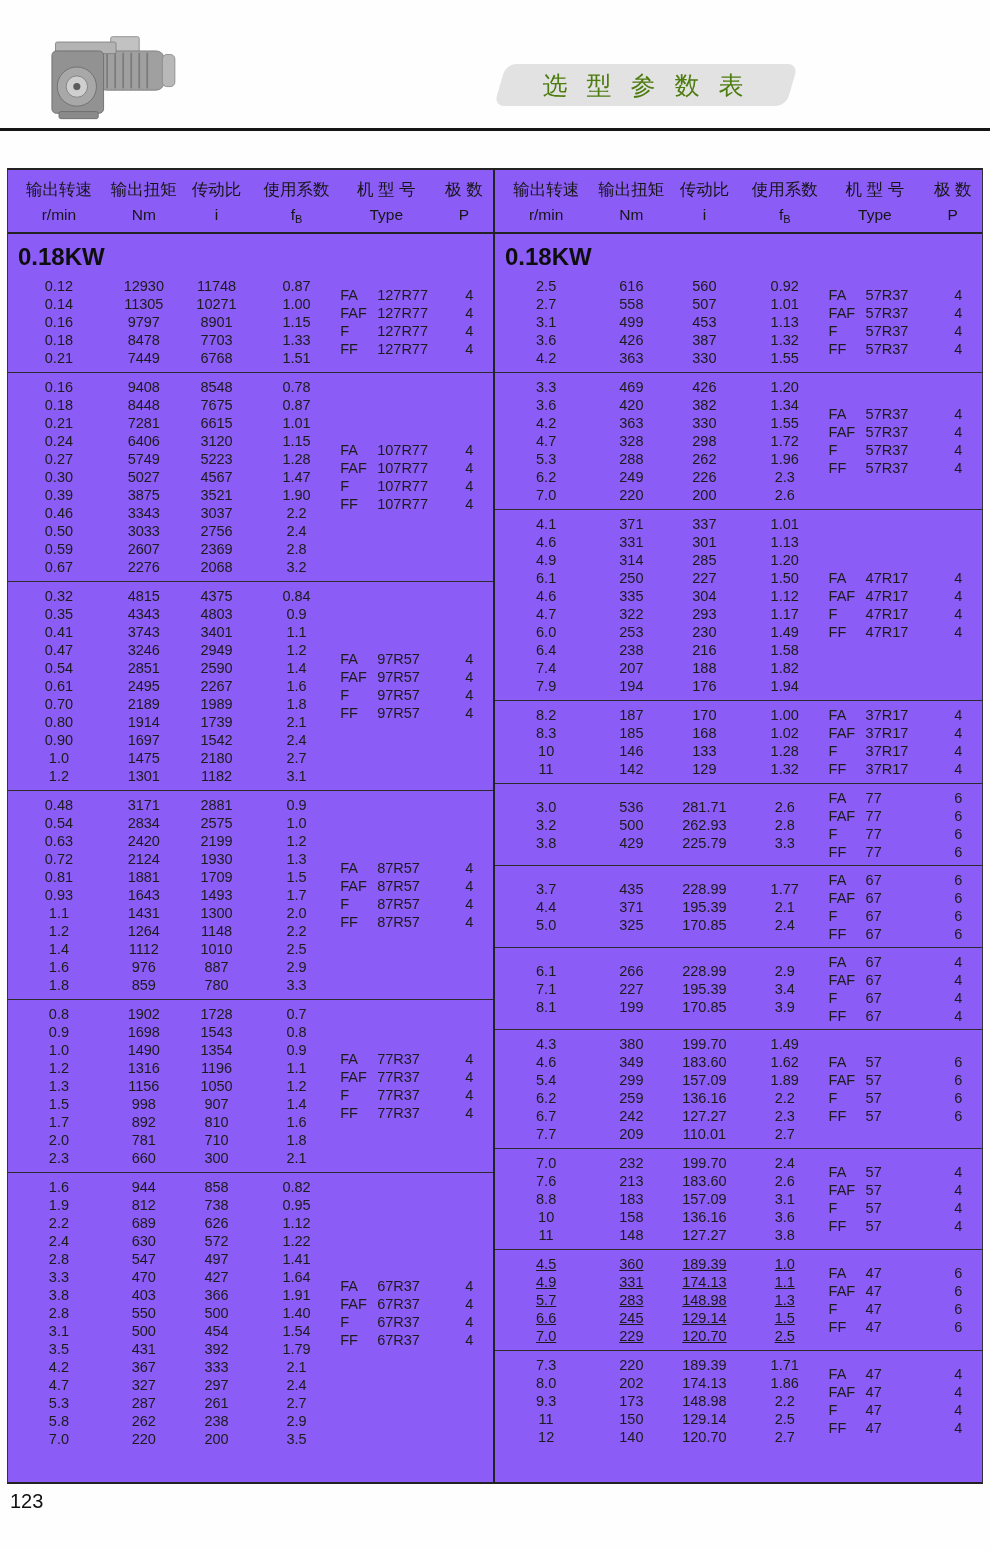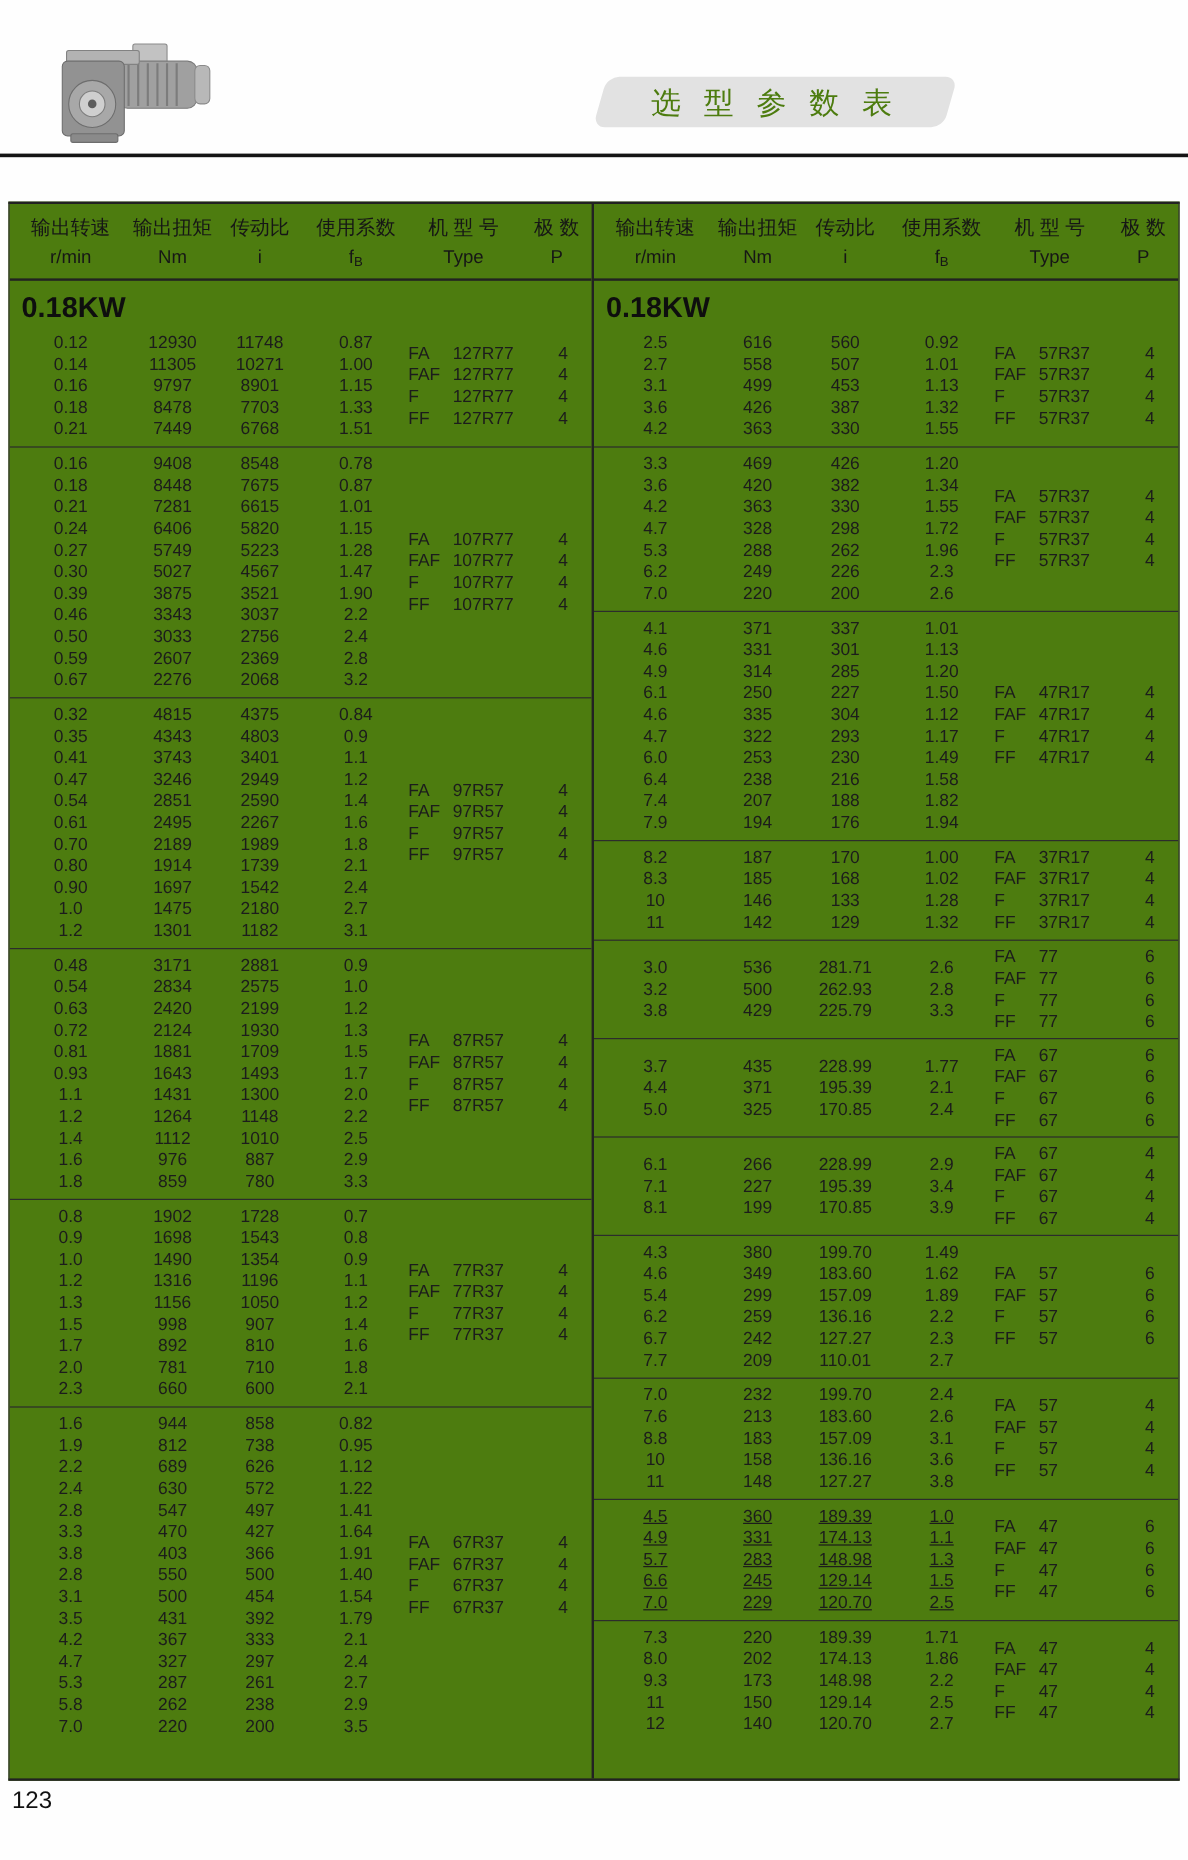--- a/index.html
+++ b/index.html
@@ -23,21 +23,21 @@
     display: flex; align-items: center; justify-content: center;
     font-size: 25px; letter-spacing: 6px; color: #4d7c0f; font-weight: 500;
   }
   .top-rule { position: absolute; left: 0; top: 128px; width: 990px; height: 3px; background: #151515; }
 
   
   .table-wrap {
     position: absolute; left: 7px; top: 168px; width: 976px; height: 1316px;
     border-top: 2px solid #222; border-bottom: 2px solid #222;
     border-left: 1px solid #333; border-right: 1px solid #333;
-    display: flex; background: #4d7c0f;
+    display: flex; background: #8b5cf6;
   }
   .col { width: 50%; display: flex; flex-direction: column; overflow: hidden; }
   .col.left { border-right: 2px solid #222; }
 
   .row-grid { display: grid; grid-template-columns: 21% 14% 16% 17% 20% 12%; }
 
   .thead { border-bottom: 2px solid #222; padding: 9px 0 7px 0; }
   .hcell { text-align: center; font-size: 16.5px; color: #161616; white-space: nowrap; }
   .hrow-unit { margin-top: 5px; }
   .hrow-unit .hcell { font-size: 15.5px; }
@@ -187,21 +187,21 @@
               </div>
               <div class="row-grid">
                 <div class="cell">0.21</div>
                 <div class="cell">7281</div>
                 <div class="cell">6615</div>
                 <div class="cell">1.01</div>
               </div>
               <div class="row-grid">
                 <div class="cell">0.24</div>
                 <div class="cell">6406</div>
-                <div class="cell">5820</div>
+                <div class="cell">3120</div>
                 <div class="cell">1.15</div>
               </div>
               <div class="row-grid">
                 <div class="cell">0.27</div>
                 <div class="cell">5749</div>
                 <div class="cell">5223</div>
                 <div class="cell">1.28</div>
               </div>
               <div class="row-grid">
                 <div class="cell">0.30</div>
@@ -493,21 +493,21 @@
               </div>
               <div class="row-grid">
                 <div class="cell">2.0</div>
                 <div class="cell">781</div>
                 <div class="cell">710</div>
                 <div class="cell">1.8</div>
               </div>
               <div class="row-grid">
                 <div class="cell">2.3</div>
                 <div class="cell">660</div>
-                <div class="cell">600</div>
+                <div class="cell">300</div>
                 <div class="cell">2.1</div>
               </div>
             </div>
             <div class="types">
               <div class="type-row">
                 <span class="tprefix">FA</span>
                 <span class="tmodel">77R37</span>
                 <span class="tpole">4</span>
               </div>
               <div class="type-row">

